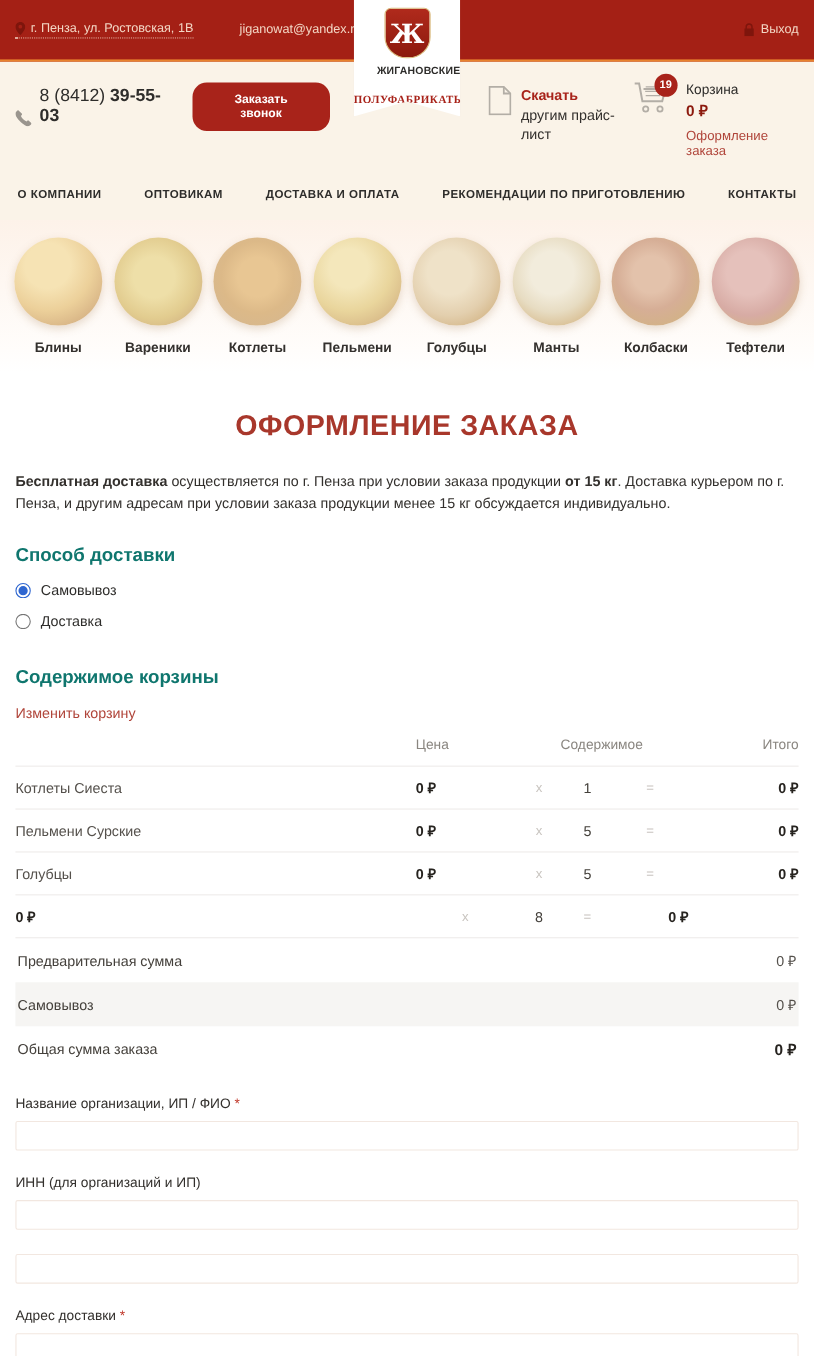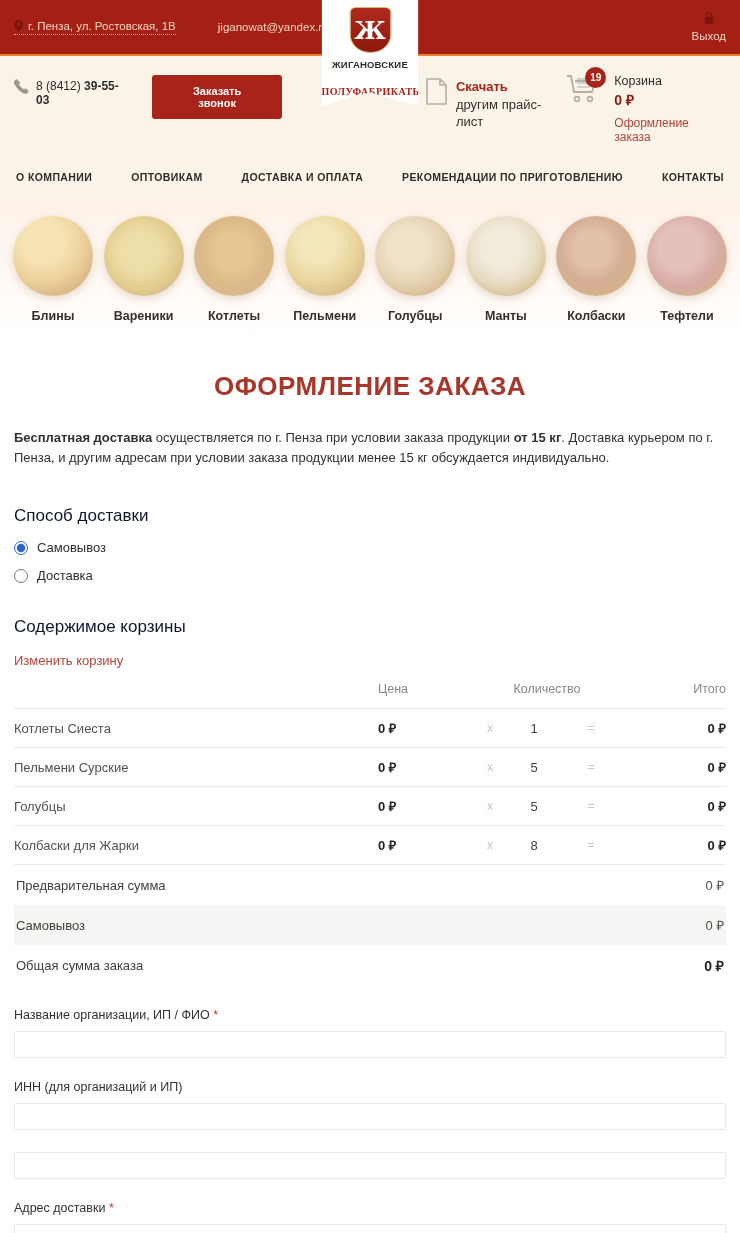--- a/index.html
+++ b/index.html
@@ -7,34 +7,34 @@
     --orange-line:#e8832f; --radio-blue:#2e66d0; --dark:#2e2d2b; --muted:#8a8680;
   }
   *{box-sizing:border-box;}
   body{width:740px;margin:0;background:#fff;color:#33302d;font-family:"Liberation Sans",sans-serif;}
   .page{position:relative;width:740px;}
 
   
   .topbar{background:var(--topbar-bg);border-bottom:2px solid var(--orange-line);height:56px;display:flex;align-items:center;padding:0 14px;color:#f3d6c4;font-size:11.5px;position:relative;}
   .tb-address{display:flex;align-items:center;gap:5px;border-bottom:1px dotted rgba(243,214,196,.75);padding-bottom:2px;cursor:pointer;}
   .tb-email{margin-left:42px;}
-  .tb-right{margin-left:auto;display:flex;align-items:center;gap:6px;cursor:pointer;flex-direction:column;}
+  .tb-right{margin-left:auto;display:flex;align-items:flex-start;gap:6px;cursor:pointer;}
 
   
   .ribbon{position:absolute;left:50%;transform:translateX(-50%);top:0;width:97px;height:106px;background:#fff;z-index:20;clip-path:polygon(0 0,100% 0,100% 100%,50% 87%,0 100%);filter:drop-shadow(0 2px 3px rgba(0,0,0,.18));text-align:center;}
   .shield{width:42px;height:46px;margin:7px auto 6px;background:linear-gradient(#b02a1c,#8c190d);border:1px solid #d9b97c;border-radius:6px 6px 48% 48% / 6px 6px 42% 42%;display:flex;align-items:center;justify-content:center;color:#fff;font-family:"DejaVu Serif",serif;font-weight:700;font-size:24px;}
-  .ribbon .l1{font-size:9.5px;font-weight:700;color:var(--dark);letter-spacing:.2px;}
+  .ribbon .l1{font-size:9.5px;font-weight:700;color:var(--dark);letter-spacing:.2px;text-align:right;}
   .ribbon .l2{font-size:10px;font-weight:700;color:var(--accent);letter-spacing:.5px;margin-top:16px;font-family:Liberation Serif, serif;}
 
   
   .header{background:var(--cream);padding:16px 14px 0;}
   .header-row{display:flex;align-items:flex-start;}
-  .phone{display:flex;align-items:flex-start;gap:7px;font-size:12px;color:var(--dark);padding-top:7px;}
+  .phone{display:flex;align-items:flex-end;gap:7px;font-size:16px;color:var(--dark);padding-top:7px;}
   .phone b{font-weight:700;}
-  .btn-call{background:var(--accent);color:#fff;border:none;border-radius:3px;font-size:11px;font-weight:700;padding:10px 21px;margin-left:22px;margin-top:3px;cursor:pointer;font-family:inherit;}
+  .btn-call{background:var(--accent);color:#fff;border:none;border-radius:13px;font-size:11px;font-weight:700;padding:10px 21px;margin-left:22px;margin-top:3px;cursor:pointer;font-family:inherit;}
   .center-gap{width:118px;flex:none;}
   .download{display:flex;gap:9px;align-items:flex-start;padding-top:6px;margin-left:26px;cursor:pointer;}
   .download .txt{font-size:13px;line-height:1.35;}
   .download .t1{color:var(--accent);font-weight:700;}
   .cartbox{margin-left:auto;display:flex;gap:12px;align-items:flex-start;padding-top:2px;}
   .cart-ic{position:relative;width:36px;height:32px;flex:none;}
   .badge{position:absolute;top:-7px;right:-4px;width:21px;height:21px;border-radius:50%;background:var(--accent);color:#fff;font-size:10px;font-weight:700;display:flex;align-items:center;justify-content:center;}
   .cart-info{font-size:12.5px;color:var(--dark);}
   .cart-total{color:#8c190d;font-weight:700;font-size:14px;margin-top:2px;}
   .checkout-link{color:var(--link);font-size:12px;margin-top:7px;cursor:pointer;}
@@ -52,22 +52,22 @@
   .c3{background:radial-gradient(circle at 50% 45%,#e8c693 0 30%,#dcb988 55%,#d8b88c 75%,#c9a470 100%);}
   .c4{background:radial-gradient(circle at 40% 35%,#f4e7bb 0 25%,#e9d59c 55%,#d8ba88 80%,#c9a26c 100%);}
   .c5{background:radial-gradient(circle at 42% 40%,#efe2c8 0 30%,#e3cfae 58%,#d5b88b 80%,#c6a06a 100%);}
   .c6{background:radial-gradient(circle at 45% 40%,#f2ecdc 0 30%,#e7dcc2 55%,#d8bd90 80%,#c8a26e 100%);}
   .c7{background:radial-gradient(circle at 45% 42%,#e3c2ab 0 26%,#d6ae96 50%,#d3b288 75%,#c5a06c 100%);}
   .c8{background:radial-gradient(circle at 42% 40%,#e5c1bb 0 30%,#d7aba4 58%,#d4b28a 80%,#c6a06d 100%);}
 
   
   .main{padding:0 14px;}
   .page-title{text-align:center;color:#a8372b;font-size:26px;font-weight:600;letter-spacing:.5px;margin:32px 0 26px;}
-  .intro{font-size:13px;line-height:1.55;color:#33302d;margin:0 0 38px;}
-  .h2{font-size:17px;font-weight:400;color:#0f172a;margin:0 0 14px;}
+  .intro{font-size:13px;line-height:1.55;color:#33302d;margin:0 0 27px;}
+  .h2{font-size:17px;font-weight:700;color:#0f766e;margin:0 0 14px;}
   .radio-row{display:flex;align-items:center;gap:9px;margin-bottom:13px;font-size:13px;color:var(--dark);cursor:pointer;}
   .radio-row input{accent-color:var(--radio-blue);margin:0;width:14px;height:14px;}
   .cart-section{margin-top:34px;}
   .edit-link{display:inline-block;color:var(--link);font-size:13px;text-decoration:none;margin-bottom:6px;cursor:pointer;}
 
   .trow{display:grid;grid-template-columns:1fr 90px 44px 44px 70px 100px;align-items:center;padding:10px 0;border-bottom:1px solid #eeecea;font-size:13px;color:#55514c;}
   .trow .price{font-weight:700;color:#26231f;}
   .trow .sign{text-align:center;color:#c9c5c0;font-size:12px;}
   .trow .qty{text-align:center;color:#44403b;}
   .trow .total{text-align:right;font-weight:700;color:#26231f;}
@@ -220,21 +220,21 @@
       <span>Доставка</span>
     </label>
 
     <div class="cart-section">
       <div class="h2">Содержимое корзины</div>
       <a class="edit-link">Изменить корзину</a>
 
       <div class="trow thead">
         <span></span>
         <span>Цена</span>
-        <span class="qty-head">Количество</span>
+        <span class="qty-head">Содержимое</span>
         <span class="total-head">Итого</span>
       </div>
 
       <div class="trow">
         <span>Котлеты Сиеста</span>
         <span class="price">0 ₽</span>
         <span class="sign">x</span>
         <span class="qty">1</span>
         <span class="sign">=</span>
         <span class="total">0 ₽</span>
@@ -249,21 +249,20 @@
       </div>
       <div class="trow">
         <span>Голубцы</span>
         <span class="price">0 ₽</span>
         <span class="sign">x</span>
         <span class="qty">5</span>
         <span class="sign">=</span>
         <span class="total">0 ₽</span>
       </div>
       <div class="trow">
-        <span>Колбаски для Жарки</span>
         <span class="price">0 ₽</span>
         <span class="sign">x</span>
         <span class="qty">8</span>
         <span class="sign">=</span>
         <span class="total">0 ₽</span>
       </div>
 
       <div class="sum-row">
         <span>Предварительная сумма</span>
         <span class="val">0 ₽</span>

